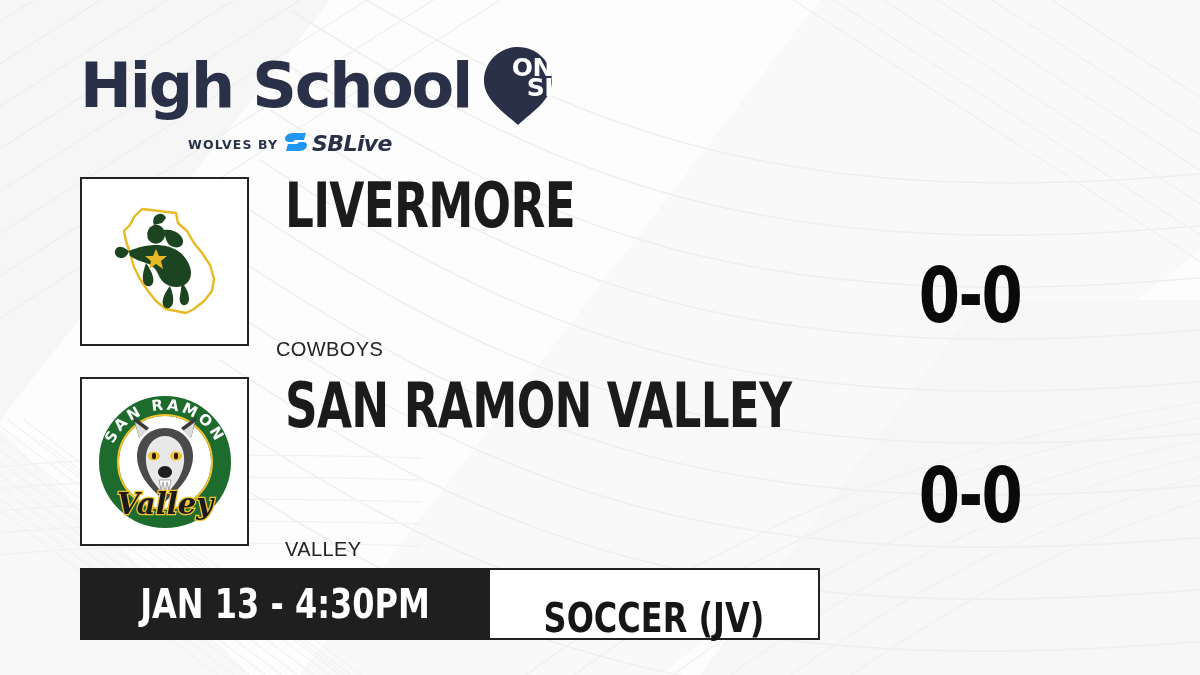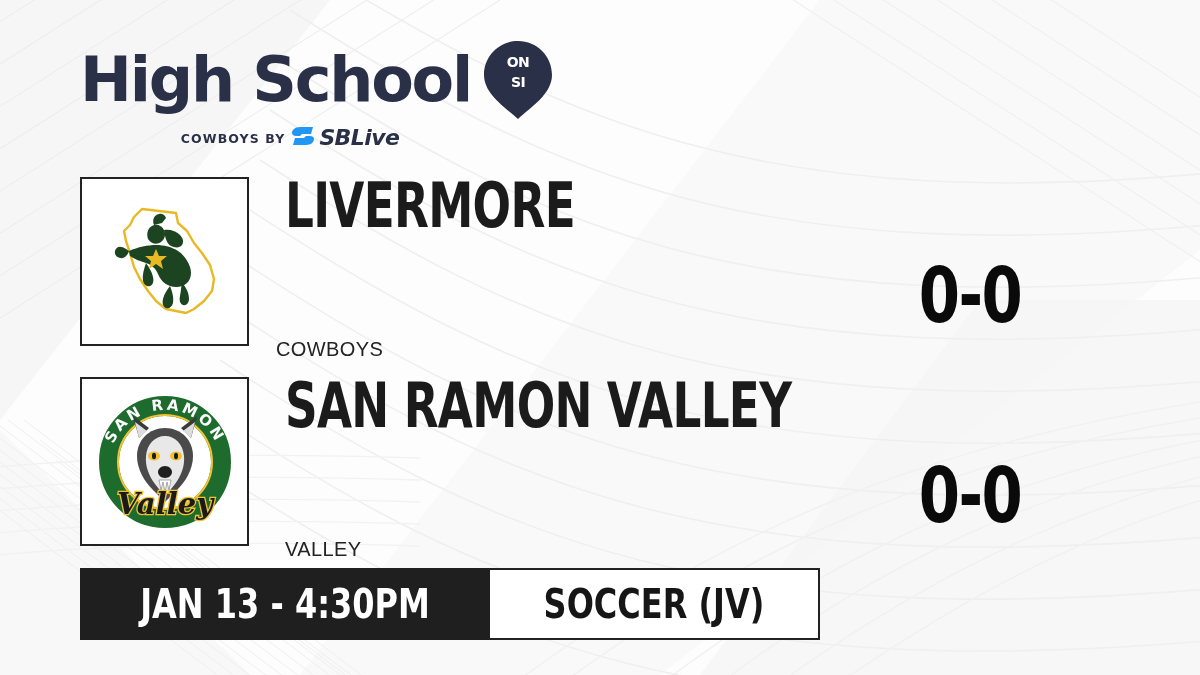--- a/index.html
+++ b/index.html
@@ -11,40 +11,40 @@
   }
 
   
   #bg-wrap{position:absolute;inset:0;overflow:hidden;z-index:0;background:#fefefe;}
   #bg-wrap svg{position:absolute;inset:0;width:1200px;height:675px;display:block;}
 
   
   #content{position:absolute;inset:0;z-index:2;}
 
   
-  .brand{position:absolute;left:80px;top:40px;}
+  .brand{position:absolute;left:80px;top:46px;}
   .brand-row{display:flex;align-items:center;gap:10px;}
   .brand-title{
     font-family:"DejaVu Sans", sans-serif;
     font-weight:700;
     font-size:62px;
     line-height:62px;
     letter-spacing:-2.2px;
     color:#2b3049;
     white-space:nowrap;
   }
   .pin{
     position:relative;width:70px;height:80px;flex:0 0 auto;margin-left:2px;
   }
   .pin svg{position:absolute;left:0;top:0;}
   .pin-text{
     position:absolute;left:0;top:12px;width:70px;
-    text-align:center;color:#ffffff;
-    font-family:"DejaVu Sans", sans-serif;
-    font-weight:700;font-size:14px;line-height:20px;letter-spacing:-0.5px;
+    text-align:right;color:#ffffff;
+    font-family:"DejaVu Sans", sans-serif;
+    font-weight:700;font-size:25px;line-height:20px;letter-spacing:-0.5px;
   }
   .powered{
     display:flex;align-items:center;justify-content:center;gap:7px;
     margin-top:6px;width:420px;
   }
   .powered-label{
     font-family:"DejaVu Sans", sans-serif;
     font-weight:700;font-size:12.5px;letter-spacing:1.1px;color:#2b3049;
   }
   .sbl-mark{display:flex;align-items:center;gap:3px;}
@@ -104,21 +104,21 @@
     position:absolute;left:80px;top:568px;height:72px;display:flex;align-items:stretch;
   }
   #date-cell{
     background:#1f1f1f;color:#ffffff;
     display:flex;align-items:center;justify-content:center;
     padding:0 24px;min-width:301px;box-sizing:border-box;
   }
   #sport-cell{
     background:#ffffff;color:#161616;
     border:2px solid #222;border-left:none;box-sizing:border-box;
-    display:flex;align-items:center;justify-content:center;
+    display:flex;align-items:flex-end;justify-content:center;
     padding:0 26px;min-width:303px;
   }
   .bar-text{
     font-family:"DejaVu Sans", sans-serif;
     font-weight:700;font-size:40px;line-height:40px;letter-spacing:0px;
     transform:scaleX(0.80);transform-origin:center center;white-space:nowrap;
   }
 </style>
 </head>
 <body>
@@ -224,21 +224,21 @@
           <path d="M35 1 C16 1 1 16 1 35 C1 54 22 67 35 79 C48 67 69 54 69 35 C69 16 54 1 35 1 Z" fill="#2b3049"></path>
         </svg>
         <div class="pin-text">
           <div>ON</div>
           <div>SI</div>
         </div>
       </div>
     </div>
 
     <div class="powered">
-      <span class="powered-label">COWBOYS BY</span>
+      <span class="powered-label">WOLVES BY</span>
       <span class="sbl-mark">
         <span class="sbl-bolt">
           <svg width="24" height="20" viewBox="0 0 24 20" xmlns="http://www.w3.org/2000/svg">
             <path d="M21 1 L8 1 C3 1 0 4 0 7 C0 9 2 10 4 10 L14 10 L12 12 L3 12 L1 19 L14 19 C19 19 22 16 22 13 C22 11 20 10 18 10 L8 10 L10 8 L19 8 Z" fill="#2196f3"></path>
           </svg>
         </span>
         <span class="sbl-word">SBLive</span>
       </span>
     </div>
   </div>

